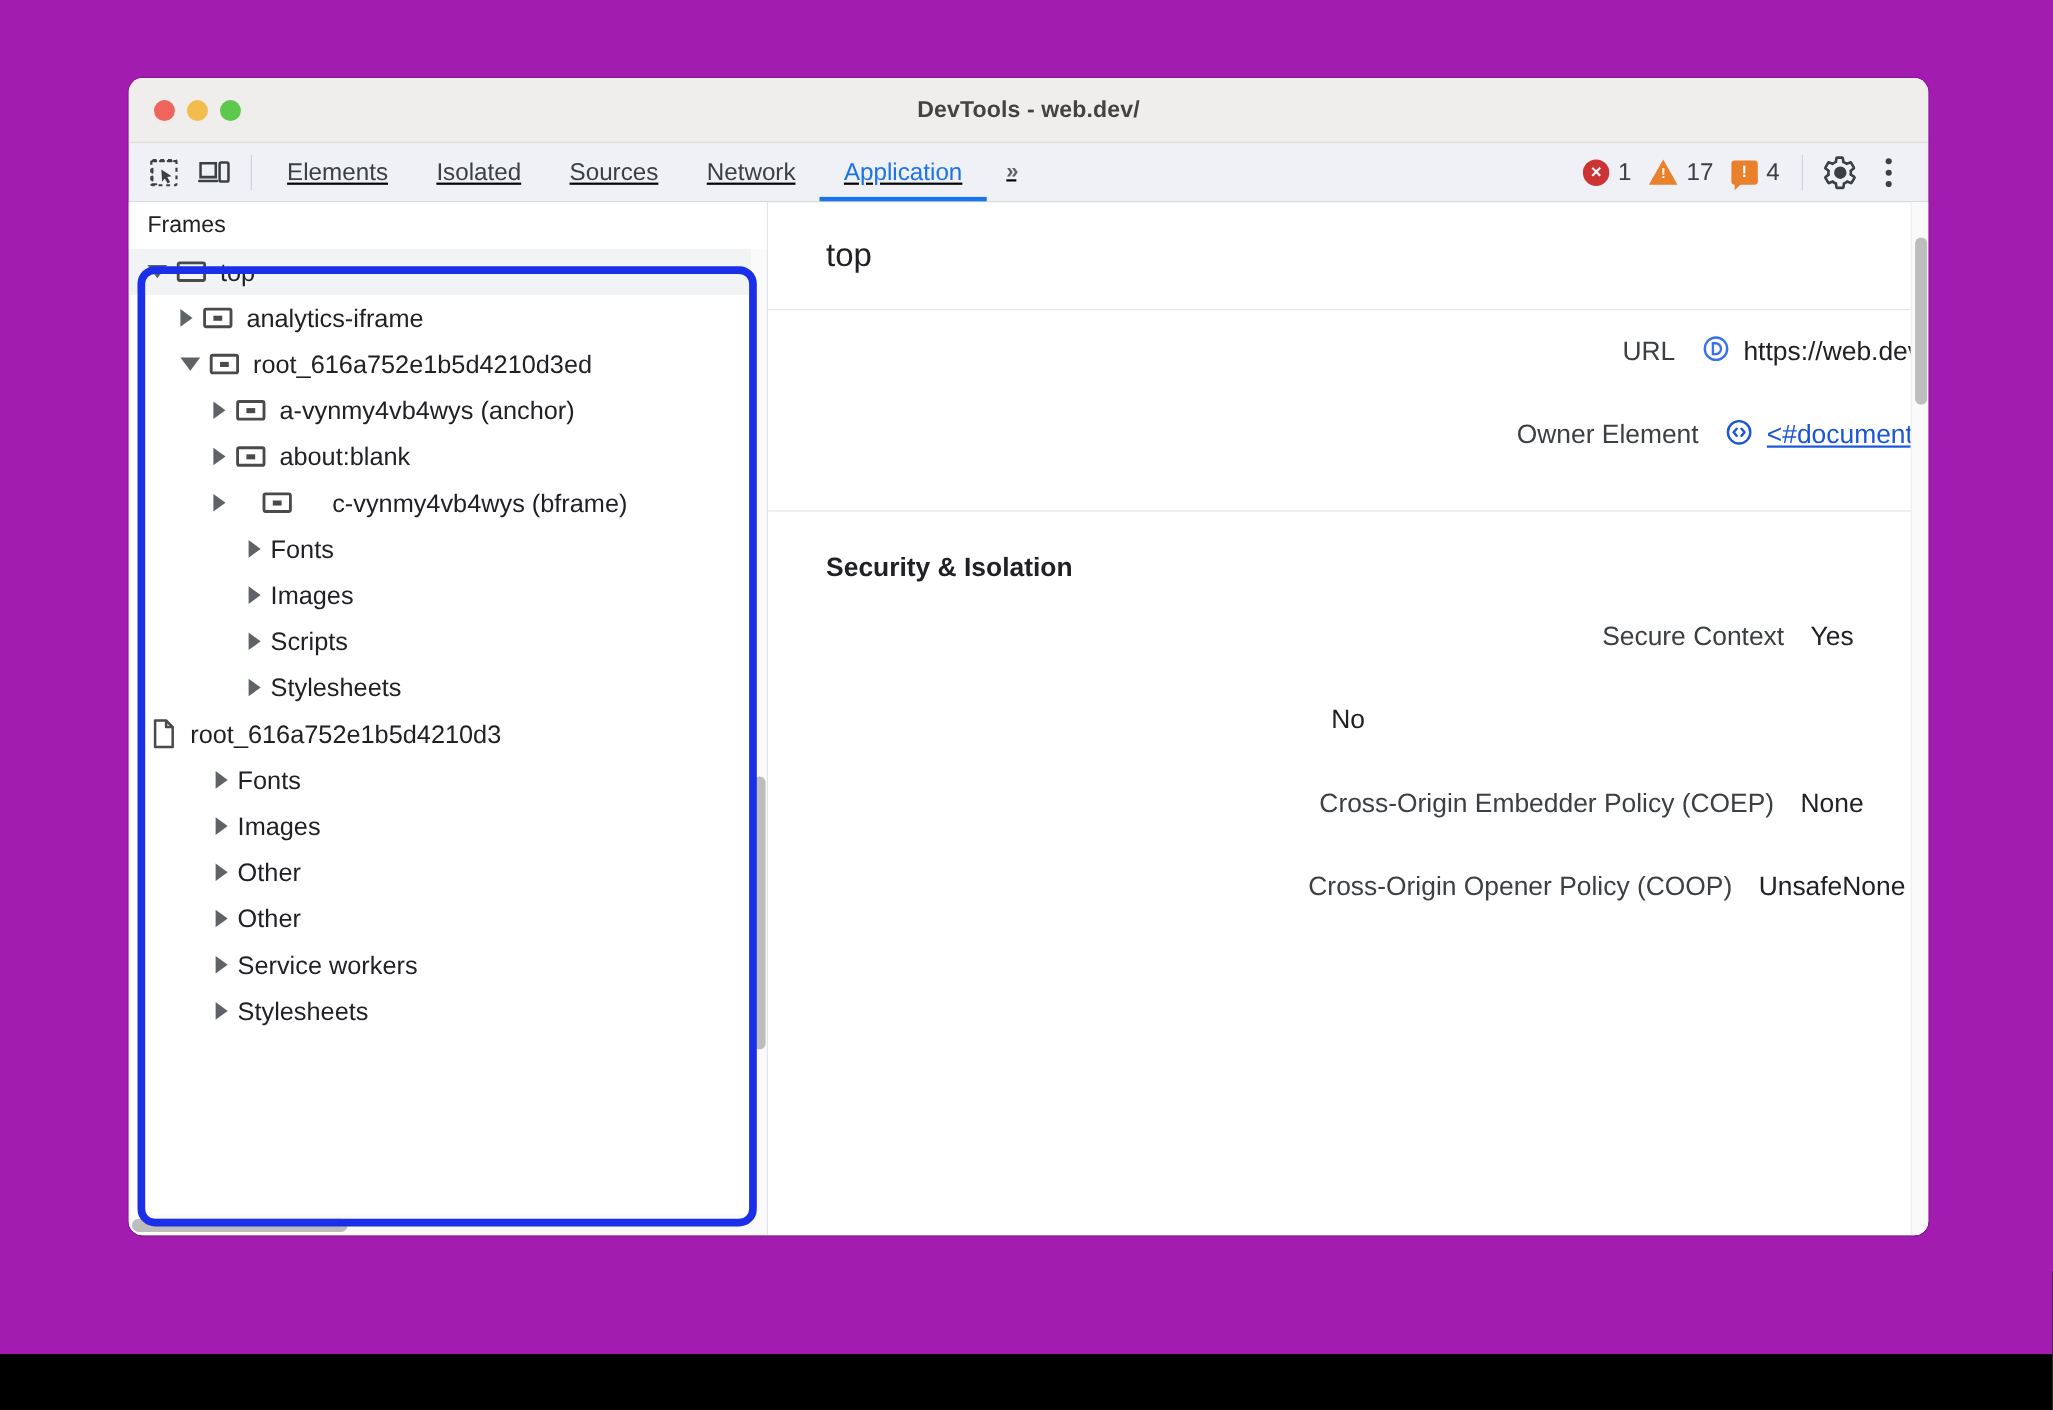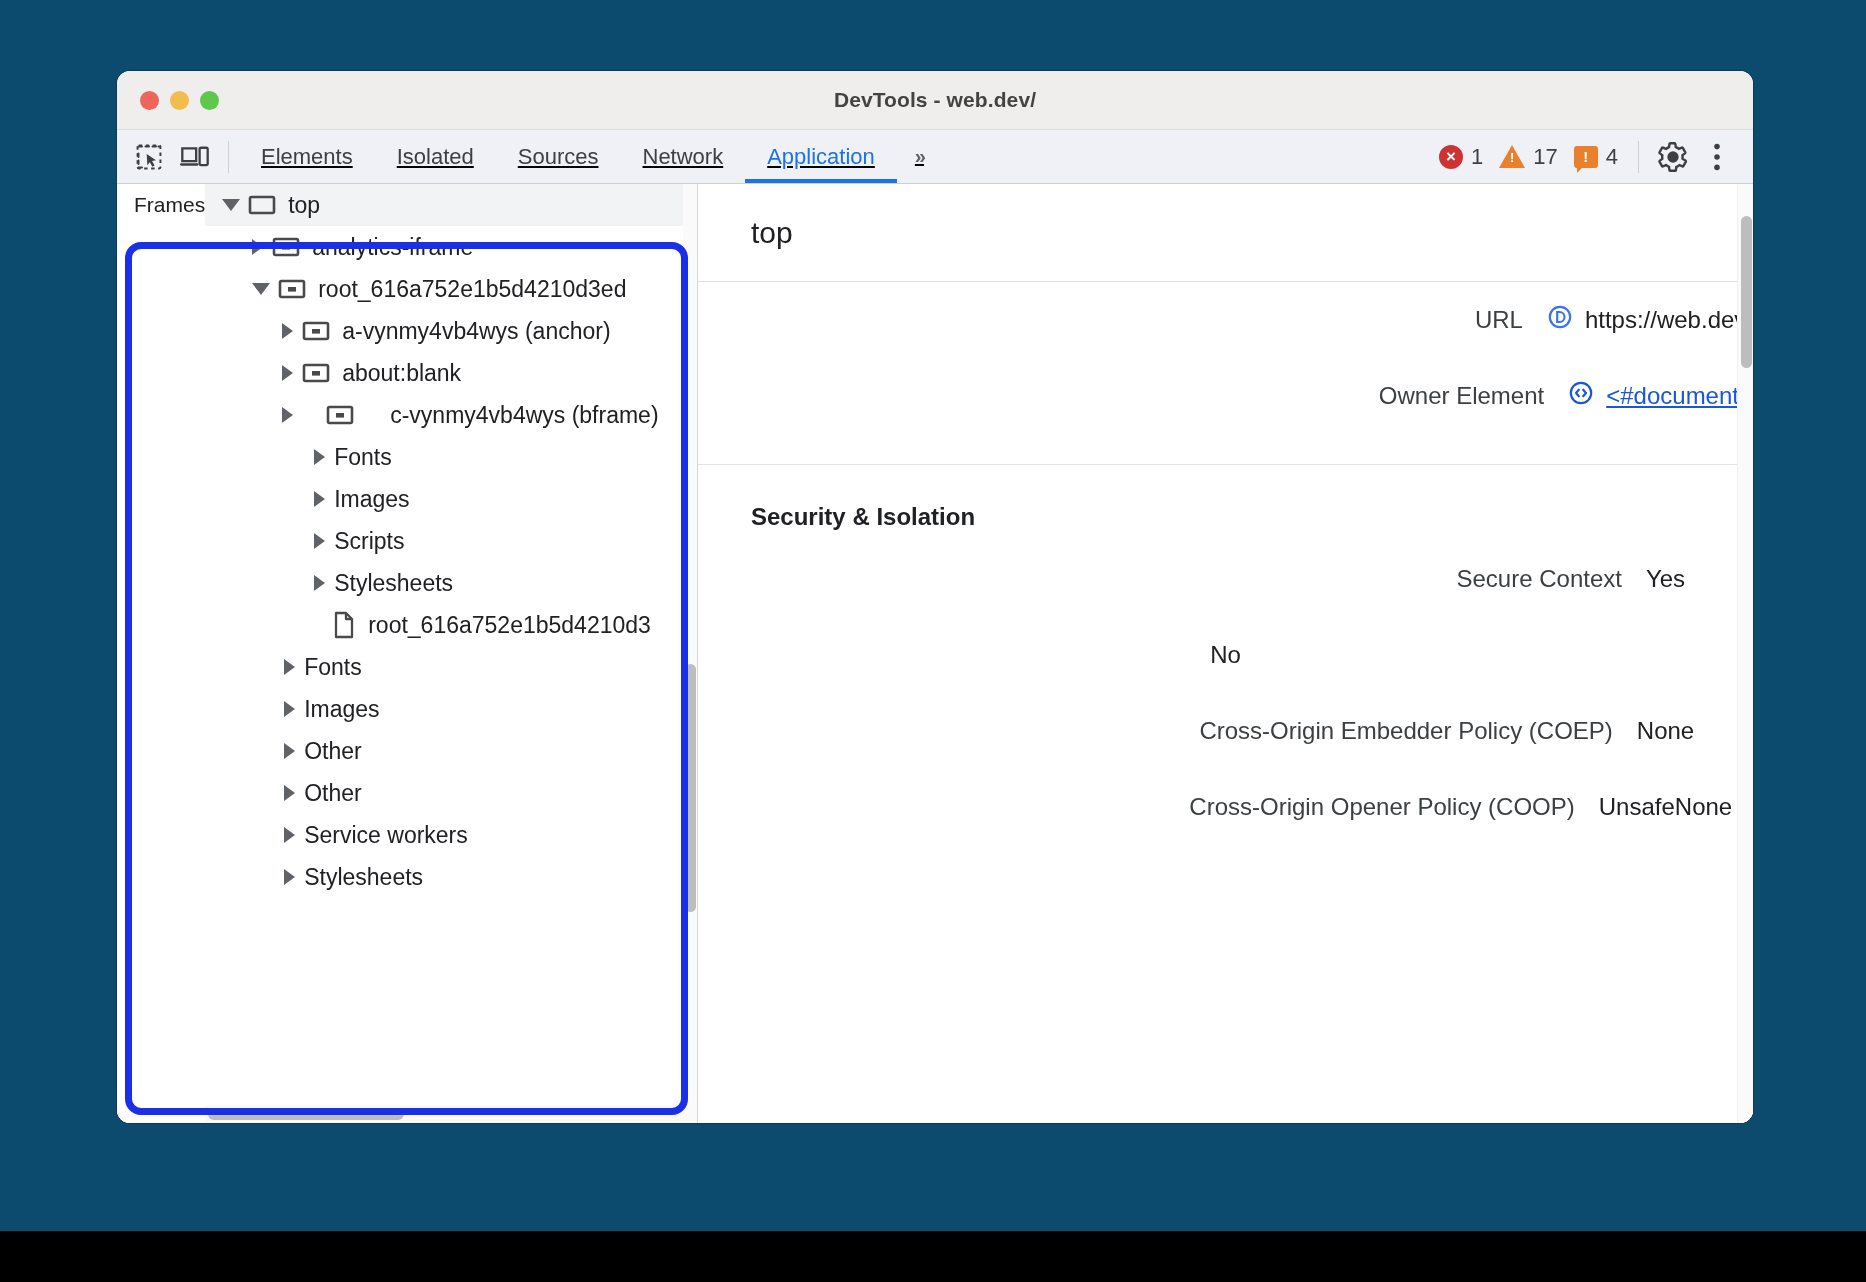--- a/index.html
+++ b/index.html
@@ -2,21 +2,21 @@
 <html><head>
 <meta charset="utf-8">
 <style>
   * { box-sizing: border-box; margin: 0; padding: 0; }
   html, body {
     width: 1866px; height: 1282px;
     background: #000;
     font-family: "Liberation Sans", sans-serif;
     overflow: hidden;
   }
-  #stage { position: relative; width: 1866px; height: 1231px; background: #0c4a6e; }
+  #stage { position: relative; width: 1866px; height: 1231px; background: #a21caf; }
 
   
   .window {
     position: absolute;
     left: 117px; top: 71px;
     width: 1636px; height: 1052px;
     background: #ffffff;
     border-radius: 13px;
     overflow: hidden;
     box-shadow: 0 0 0 1px rgba(0,0,0,0.18);
@@ -124,21 +124,21 @@
 
   
   .dt-body { display: flex; height: 939px; background: #fff; }
 
   
   .left-panel {
     width: 581px;
     position: relative;
     background: #fff;
     border-right: 1px solid #d4d6dd;
-    display: flex; flex-direction: row;
+    display: flex; flex-direction: column;
   }
   .frames-header {
     height: 42px;
     display: flex; align-items: center;
     padding-left: 17px;
     font-size: 21px; color: #202124;
     background: #fff;
   }
   .tree-wrap {
     position: relative;
@@ -396,21 +396,21 @@
                 <span class="label">Images</span>
               </div>
               <div class="node" style="padding-left: 109px;">
                 <span class="tw"></span>
                 <span class="label">Scripts</span>
               </div>
               <div class="node" style="padding-left: 109px;">
                 <span class="tw"></span>
                 <span class="label">Stylesheets</span>
               </div>
-              <div class="node" style="padding-left: 107px;">
+              <div class="node" style="">
                 <span style="width: 20px; flex: 0 0 auto;"></span>
                 <span class="ico">
                   <svg width="24" height="28" viewBox="0 0 24 28" fill="none">
                     <path d="M4 2h10l6 6v18H4z" stroke="#4a4a4a" stroke-width="2.3" fill="#fff" stroke-linejoin="round"></path>
                     <path d="M14 2v6h6" stroke="#4a4a4a" stroke-width="2.3" fill="none" stroke-linejoin="round"></path>
                   </svg>
                 </span>
                 <span class="label">root_616a752e1b5d4210d3</span>
               </div>
               <div class="node" style="padding-left: 79px;">

